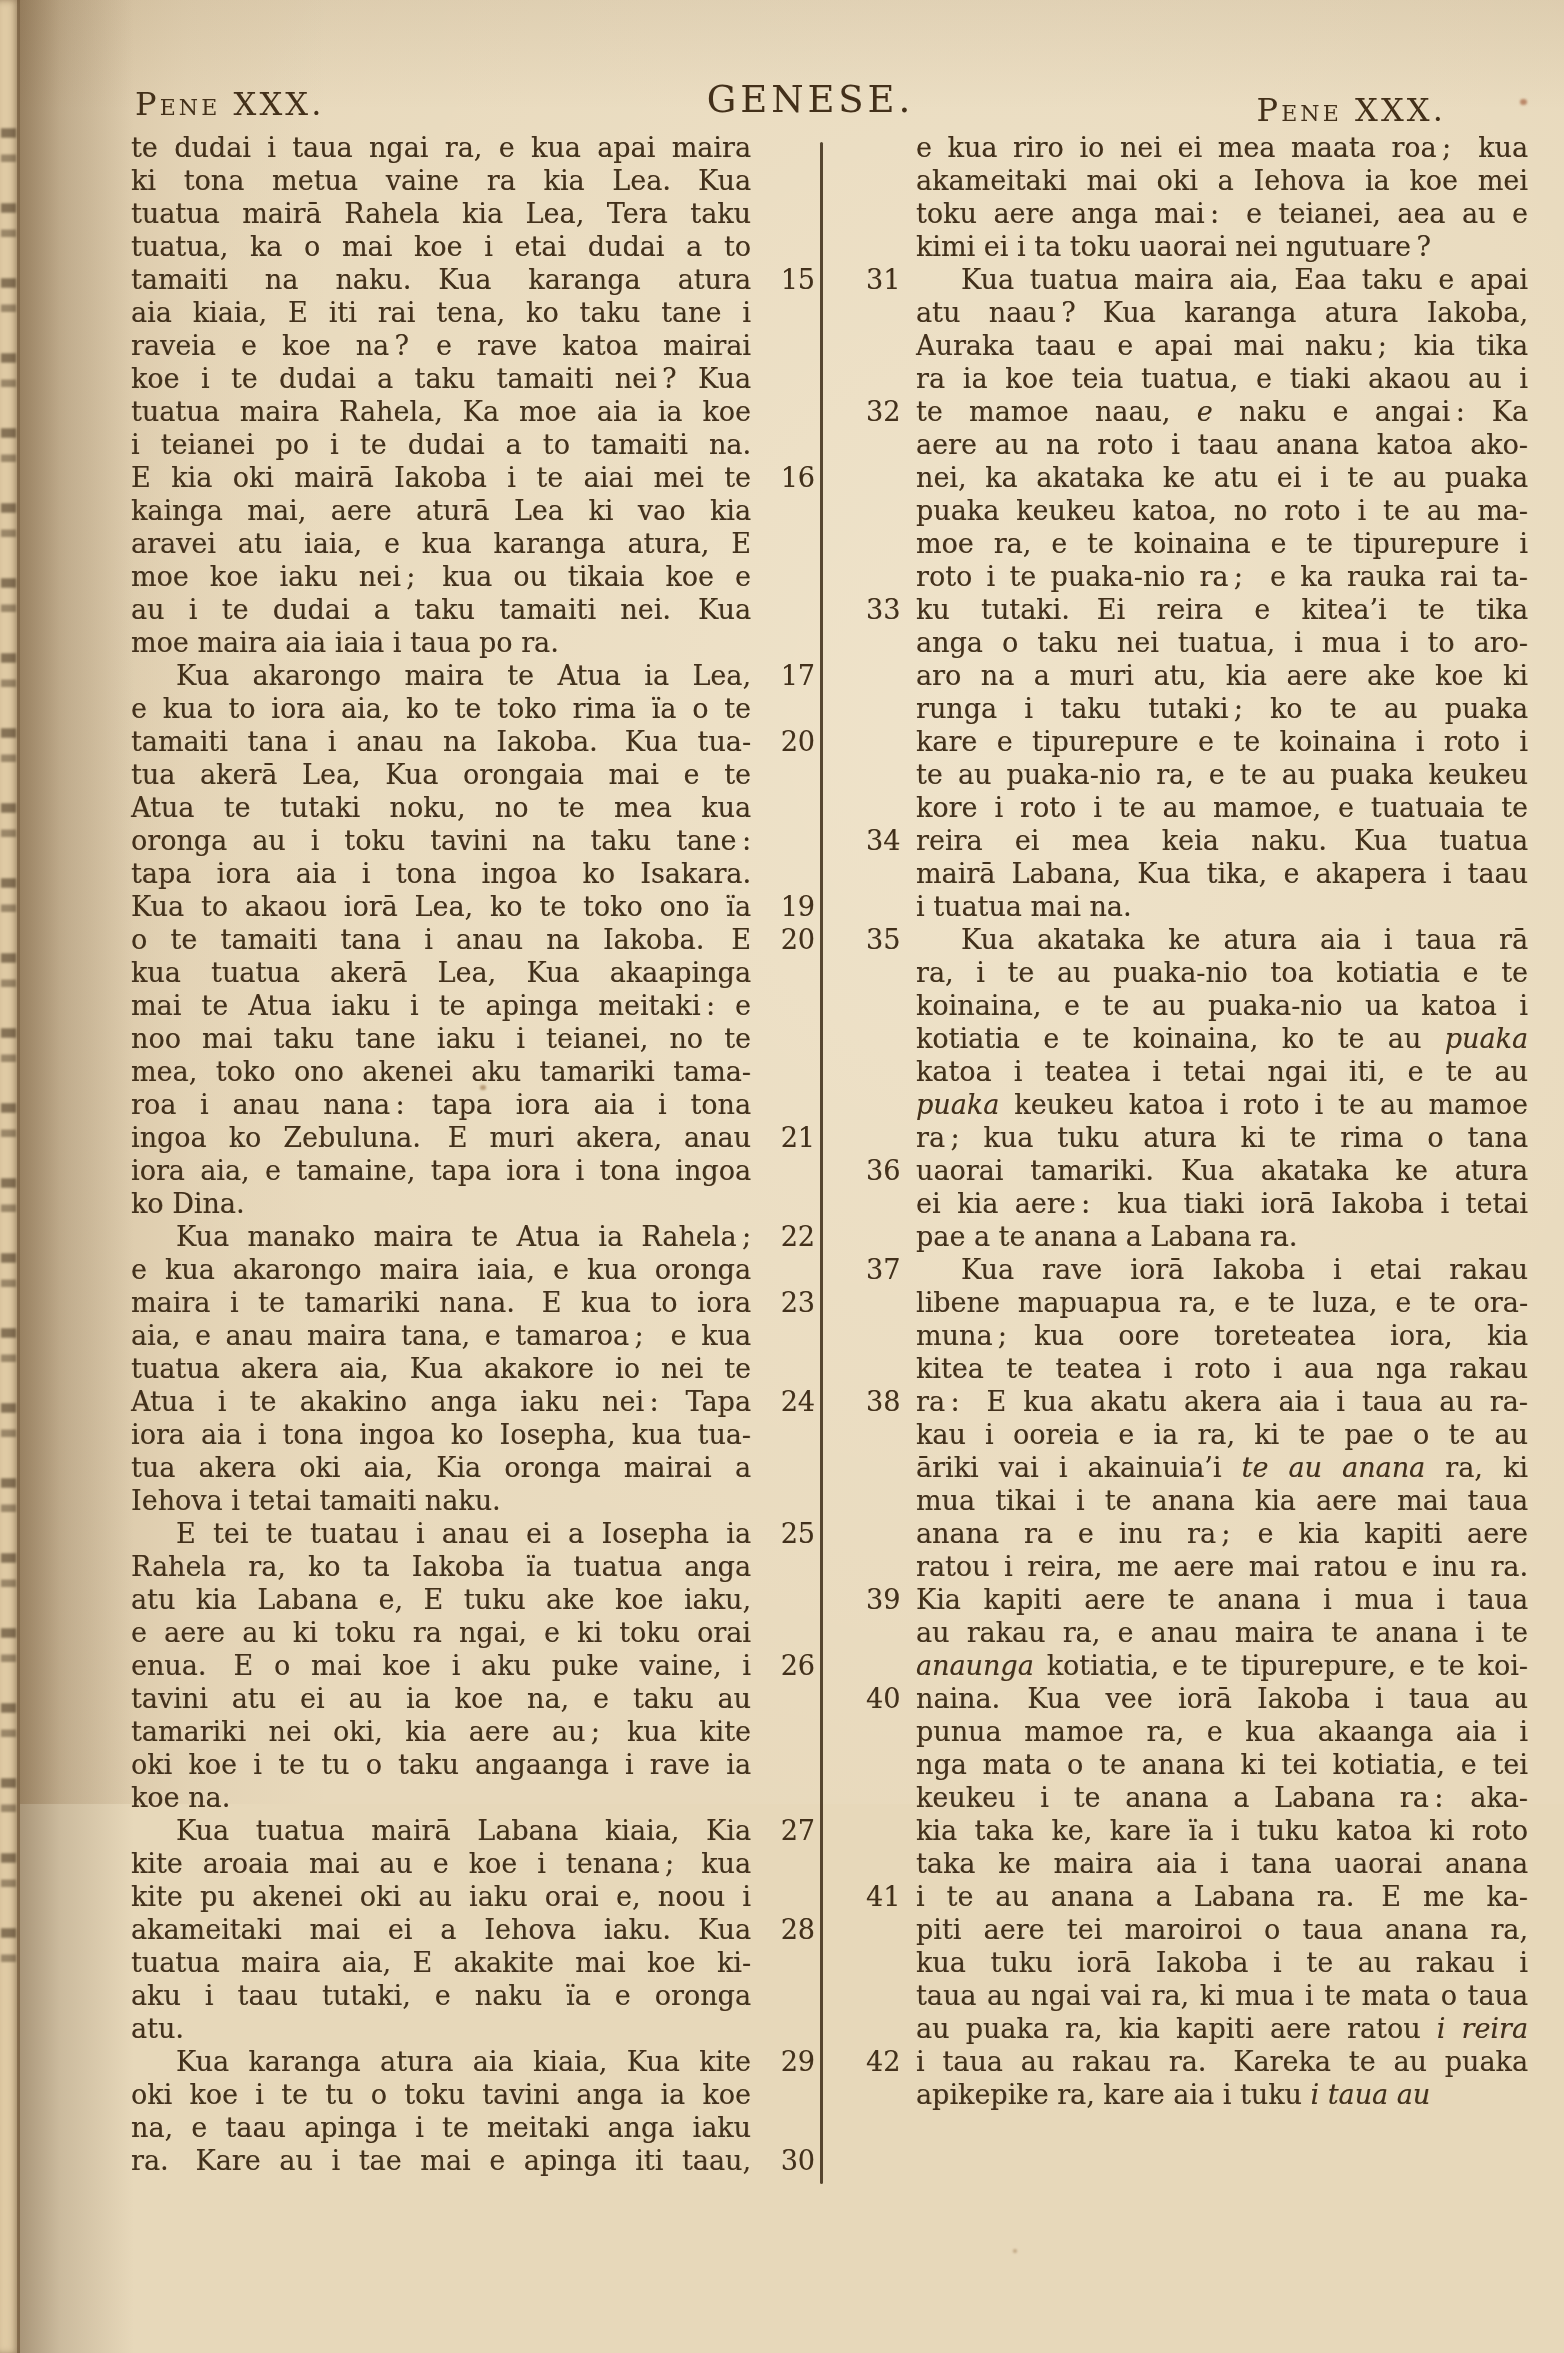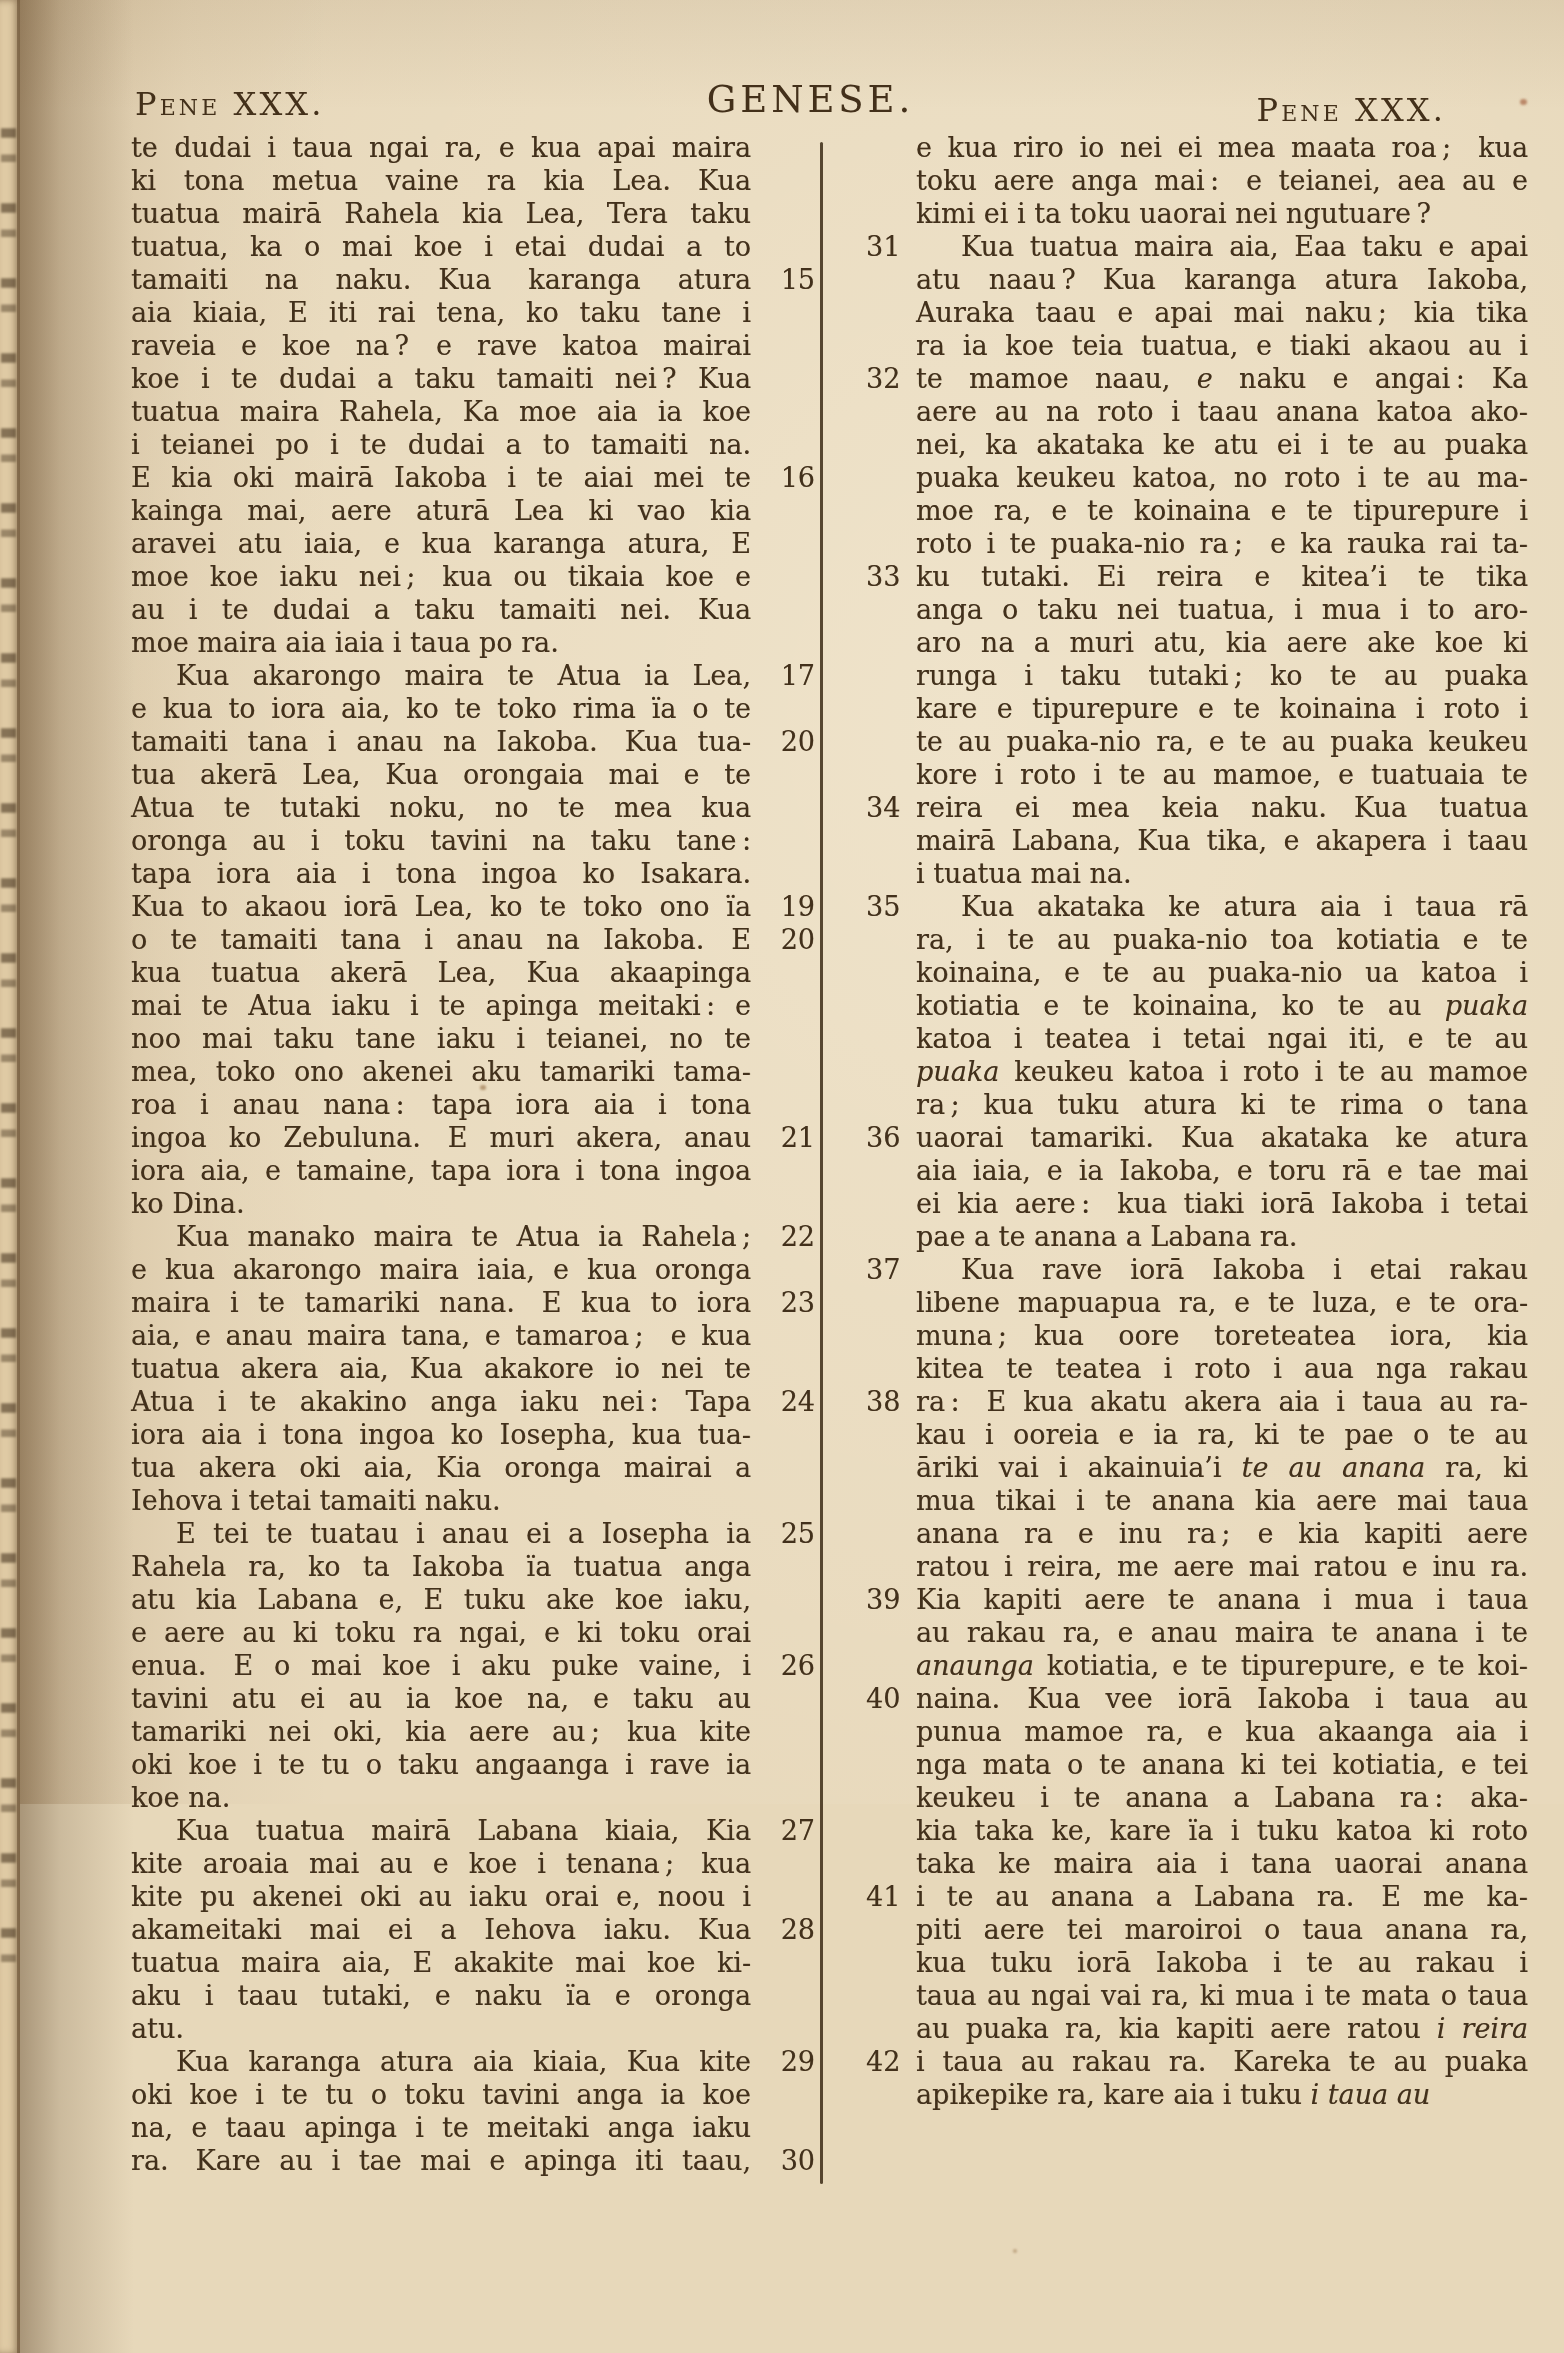--- a/index.html
+++ b/index.html
@@ -315,20 +315,24 @@
         <div class="vnum">30</div>
       </div>
     </div>
   <div class="col" id="col-right">
       <div class="line">
         <div class="vnum"></div>
         <div class="txt"><span>e kua riro io nei ei mea maata roa ; kua</span></div>
       </div>
       <div class="line">
         <div class="vnum"></div>
+        <div class="txt"><span>akameitaki mai oki a Iehova ia koe mei</span></div>
+      </div>
+      <div class="line">
+        <div class="vnum"></div>
         <div class="txt"><span>toku aere anga mai : e teianei, aea au e</span></div>
       </div>
       <div class="line">
         <div class="vnum"></div>
         <div class="txt nojust"><span>kimi ei i ta toku uaorai nei ngutuare ?</span></div>
       </div>
       <div class="line">
         <div class="vnum">31</div>
         <div class="txt indent"><span>Kua tuatua maira aia, Eaa taku e apai</span></div>
       </div>
@@ -432,24 +436,20 @@
         <div class="vnum"></div>
         <div class="txt"><span class="it">puaka</span><span> keukeu katoa i roto i te au mamoe</span></div>
       </div>
       <div class="line">
         <div class="vnum"></div>
         <div class="txt"><span>ra ; kua tuku atura ki te rima o tana</span></div>
       </div>
       <div class="line">
         <div class="vnum">36</div>
         <div class="txt"><span>uaorai tamariki. Kua akataka ke atura</span></div>
-      </div>
-      <div class="line">
-        <div class="vnum"></div>
-        <div class="txt"><span>aia iaia, e ia Iakoba, e toru rā e tae mai</span></div>
       </div>
       <div class="line">
         <div class="vnum"></div>
         <div class="txt"><span>ei kia aere : kua tiaki iorā Iakoba i tetai</span></div>
       </div>
       <div class="line">
         <div class="vnum"></div>
         <div class="txt nojust"><span>pae a te anana a Labana ra.</span></div>
       </div>
       <div class="line">

